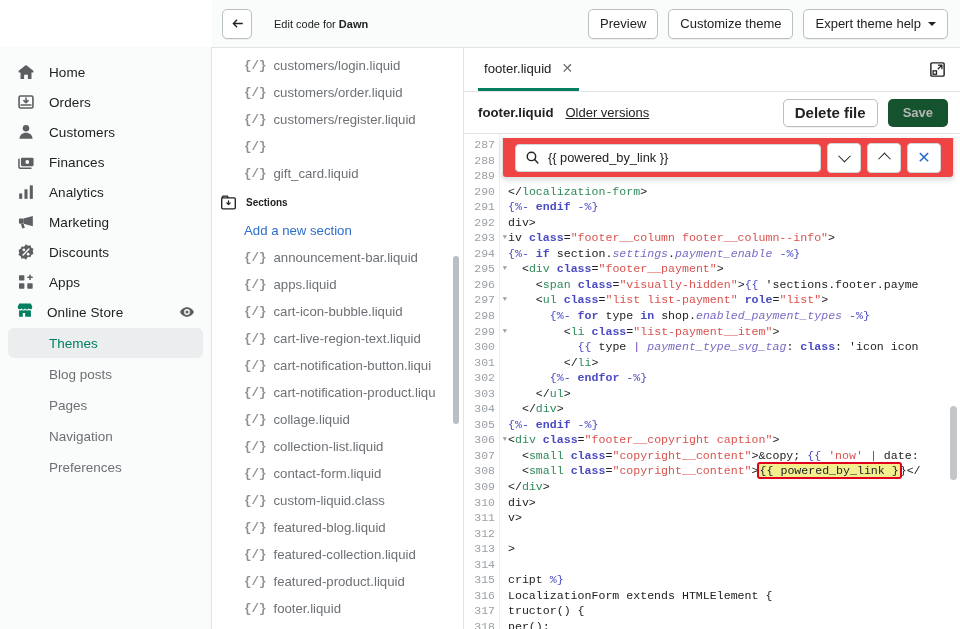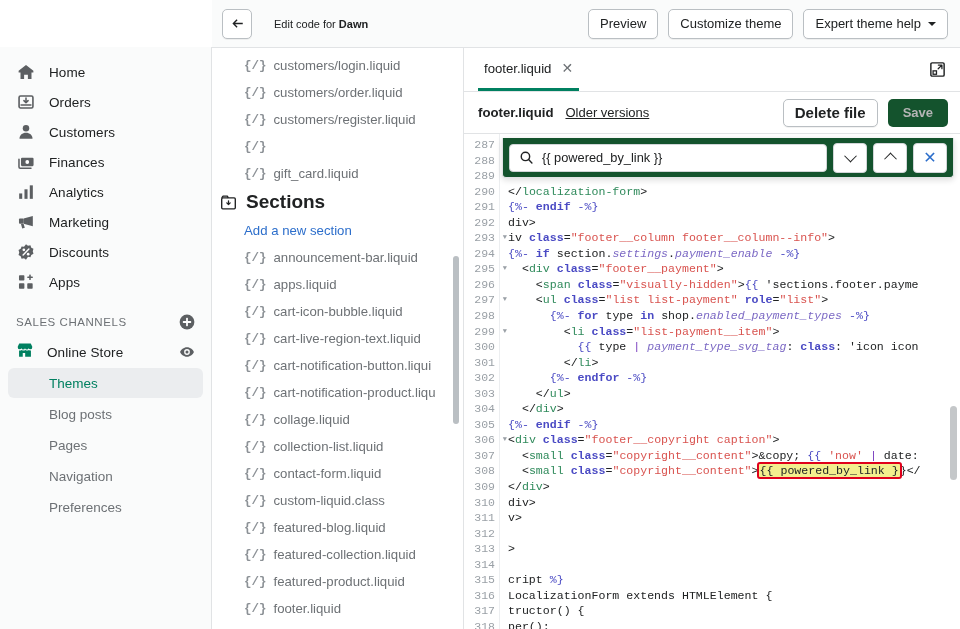--- a/index.html
+++ b/index.html
@@ -79,21 +79,21 @@
   .file-row {
     display: flex; align-items: center; gap: 7px;
     height: 27px; padding: 0 12px 0 32px; cursor: pointer;
     font-size: 13.2px; color: #6d7175; white-space: nowrap; overflow: hidden;
   }
   .file-row .lq { color: #8c9196; font-size: 12.5px; font-weight: 700; font-family: "Liberation Mono", monospace; flex:0 0 auto;}
   .folder-row {
     display: flex; align-items: center; gap: 9px; height: 30px;
     padding: 0 12px 0 8px; cursor: pointer;
   }
-  .folder-name { font-size: 19px; color: #202223; font-weight: 700; }
+  .folder-name { font-size: 10px; color: #202223; font-weight: 700; }
   .addnew {
     height: 27px; padding: 0 12px 0 32px; display: flex; align-items: center;
     font-size: 13.2px; color: #2c6ecb; cursor: pointer;
   }
   .tree-scroll {
     position: absolute; right: 4px; top: 208px; width: 6px; height: 168px;
     background: #babfc3; border-radius: 3px;
   }
 
   
@@ -159,23 +159,23 @@
   }
 
   .code-scroll {
     position: absolute; right: 3px; top: 272px; width: 7px; height: 74px;
     background: #c4c7c9; border-radius: 4px;
   }
 
   
   .findbar {
     position: absolute; top: 4px; left: 38px; right: 6px;
-    height: 40px; background: #14532d; border: 1px solid #e1e3e5; border-top: none;
+    height: 40px; background: #ef4444; border: 1px solid #e1e3e5; border-top: none;
     border-radius: 0 0 4px 4px; box-shadow: 0 2px 6px rgba(0,0,0,.14);
-    display: flex; align-items: center; padding: 0 6px; gap: 6px; z-index: 5;
+    display: flex; align-items: center; padding: 0 12px; gap: 6px; z-index: 5;
   }
   .find-input-wrap {
     flex: 1; height: 28px; border: 1px solid #d2d5d8; border-radius: 4px;
     display: flex; align-items: center; gap: 8px; padding: 0 9px; background: #fff;
   }
   .find-input {
     flex: 1; border: none; outline: none; background: transparent;
     font-family: "Liberation Sans", sans-serif; font-size: 12.8px; color: #202223;
   }
   .find-btn {
@@ -269,30 +269,20 @@
               <rect x="2.2" y="11.4" width="6" height="6" rx=".8" fill="#5c5f62"></rect>
               <rect x="11.4" y="11.4" width="6" height="6" rx=".8" fill="#5c5f62"></rect>
               <rect x="13.6" y="1.6" width="1.7" height="6.2" rx=".6" fill="#5c5f62"></rect>
               <rect x="11.4" y="3.8" width="6.2" height="1.7" rx=".6" fill="#5c5f62"></rect>
             </svg>
           </span>
           <span class="nav-label">Apps</span>
         </div>
       </div>
 
-    <div class="nav-section-head">
-      <span class="nav-section-title">SALES CHANNELS</span>
-      <span style="cursor:pointer;display:flex;">
-        <svg width="16" height="16" viewBox="0 0 16 16">
-            <circle cx="8" cy="8" r="7.4" fill="#5c5f62"></circle>
-            <rect x="7.1" y="3.8" width="1.8" height="8.4" fill="#fff" rx=".6"></rect>
-            <rect x="3.8" y="7.1" width="8.4" height="1.8" fill="#fff" rx=".6"></rect>
-          </svg>
-      </span>
-    </div>
 
     <div class="channel-row">
       <span class="ico">
         <svg width="18" height="18" viewBox="0 0 20 20">
             <path d="M2 6l1.6-3.2h12.8L18 6v1.2a2.1 2.1 0 01-2.1 2.1A2.1 2.1 0 0114 8a2 2 0 01-2 1.3A2 2 0 0110 8a2 2 0 01-2 1.3A2 2 0 016 8a2.1 2.1 0 01-1.9 1.3A2.1 2.1 0 012 7.2V6z" fill="#008060"></path>
             <path d="M3.4 10.5v6.9h4.1v-4.1h2.7v4.1h6.4v-6.9a3.4 3.4 0 01-2.2-.6 3.3 3.3 0 01-4 0 3.3 3.3 0 01-4 0 3.4 3.4 0 01-3 .6z" fill="#008060"></path>
           </svg>
       </span>
       <span class="nav-label grow">Online Store</span>
       <span style="display:flex;">

